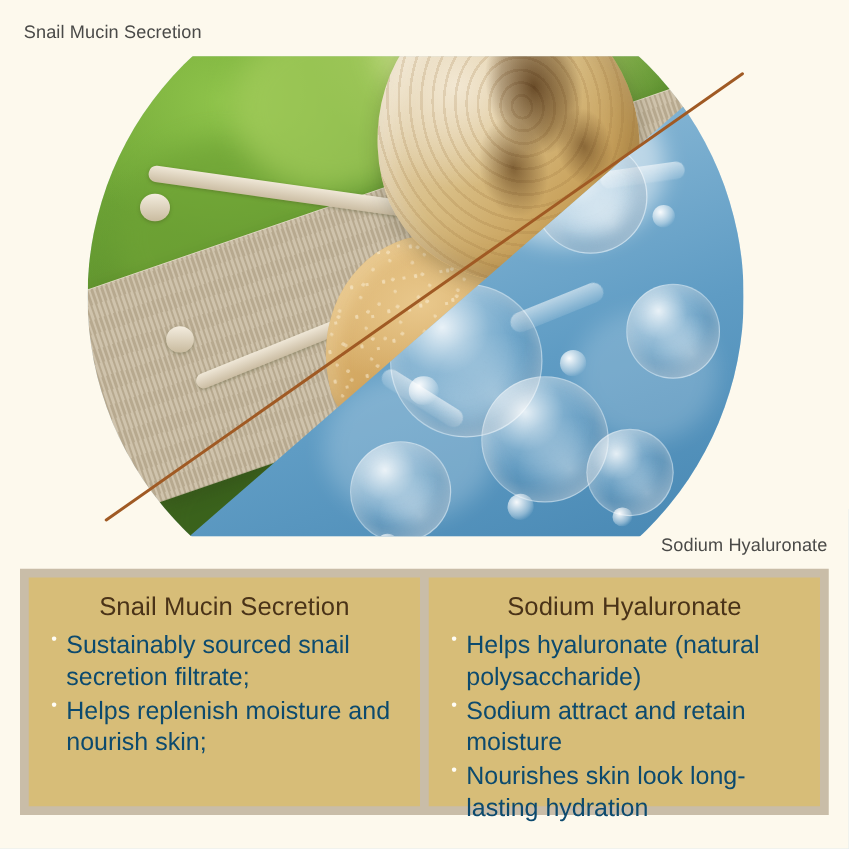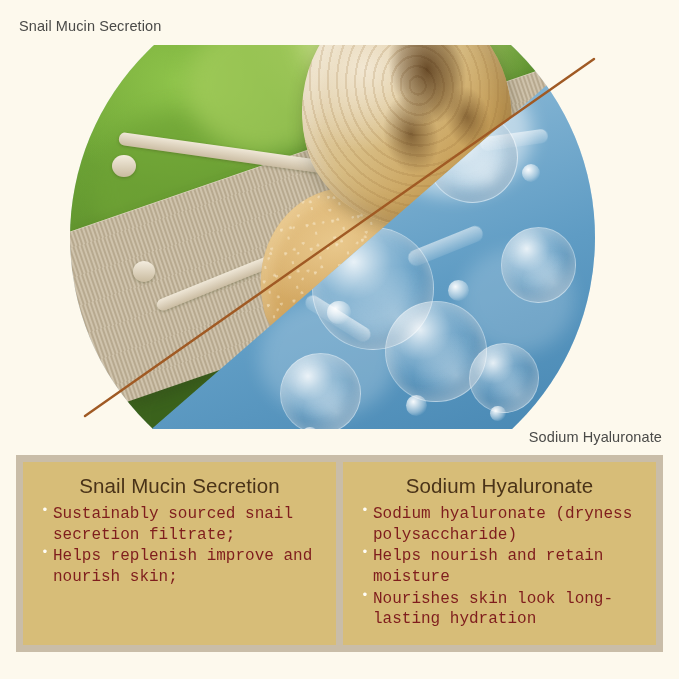--- a/index.html
+++ b/index.html
@@ -194,27 +194,26 @@
   .panel h3{
     margin:0 0 6px 0;
     font-size:20.5px;
     font-weight:400;
     color:#4a3318;
     text-align:center;
     letter-spacing:.1px;
   }
   .panel ul{margin:0;padding:0;list-style:none;}
   .panel li{
-    color:#7f1d1d;
-    font-size:16px;
+    color:#0c4a6e;
+    font-size:20px;
     line-height:1.29;
     padding-left:12px;
     position:relative;
     margin-bottom:1px;
-    font-family:Liberation Mono, monospace;
   }
   .panel li::before{
     content:"•";
     position:absolute;left:0;top:-1px;
     color:#fffdf6;font-size:13px;
   }
 </style>
 </head>
 <body>
 
@@ -286,28 +285,28 @@
   <svg class="diag" viewBox="0 0 679 679">
     <line x1="85" y1="416" x2="594" y2="59" stroke="#a05a24" stroke-width="2.4" stroke-linecap="round"></line>
   </svg>
 
   <div class="panel-outer">
 
     <div class="panel">
       <h3>Snail Mucin Secretion</h3>
       <ul>
         <li>Sustainably sourced snail secretion filtrate;</li>
-        <li>Helps replenish improve and nourish skin;</li>
+        <li>Helps replenish moisture and nourish skin;</li>
       </ul>
     </div>
 
     <div class="panel">
       <h3>Sodium Hyaluronate</h3>
       <ul>
-        <li>Sodium hyaluronate (dryness polysaccharide)</li>
-        <li>Helps nourish and retain moisture</li>
+        <li>Helps hyaluronate (natural polysaccharide)</li>
+        <li>Sodium attract and retain moisture</li>
         <li>Nourishes skin look long-lasting hydration</li>
       </ul>
     </div>
 
   </div>
 
 </div>
 
 </body></html>

